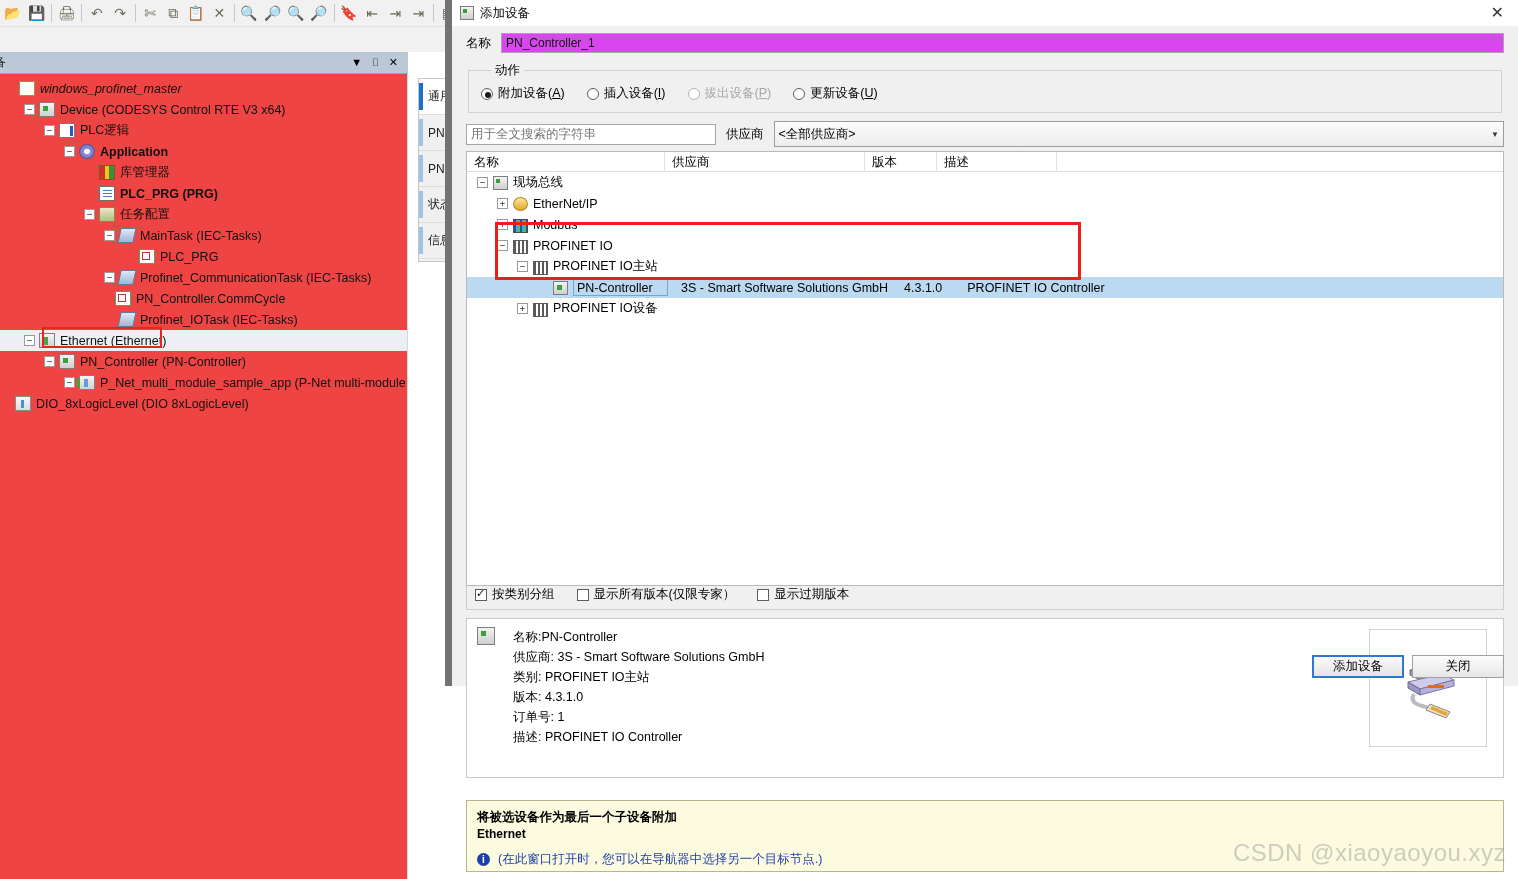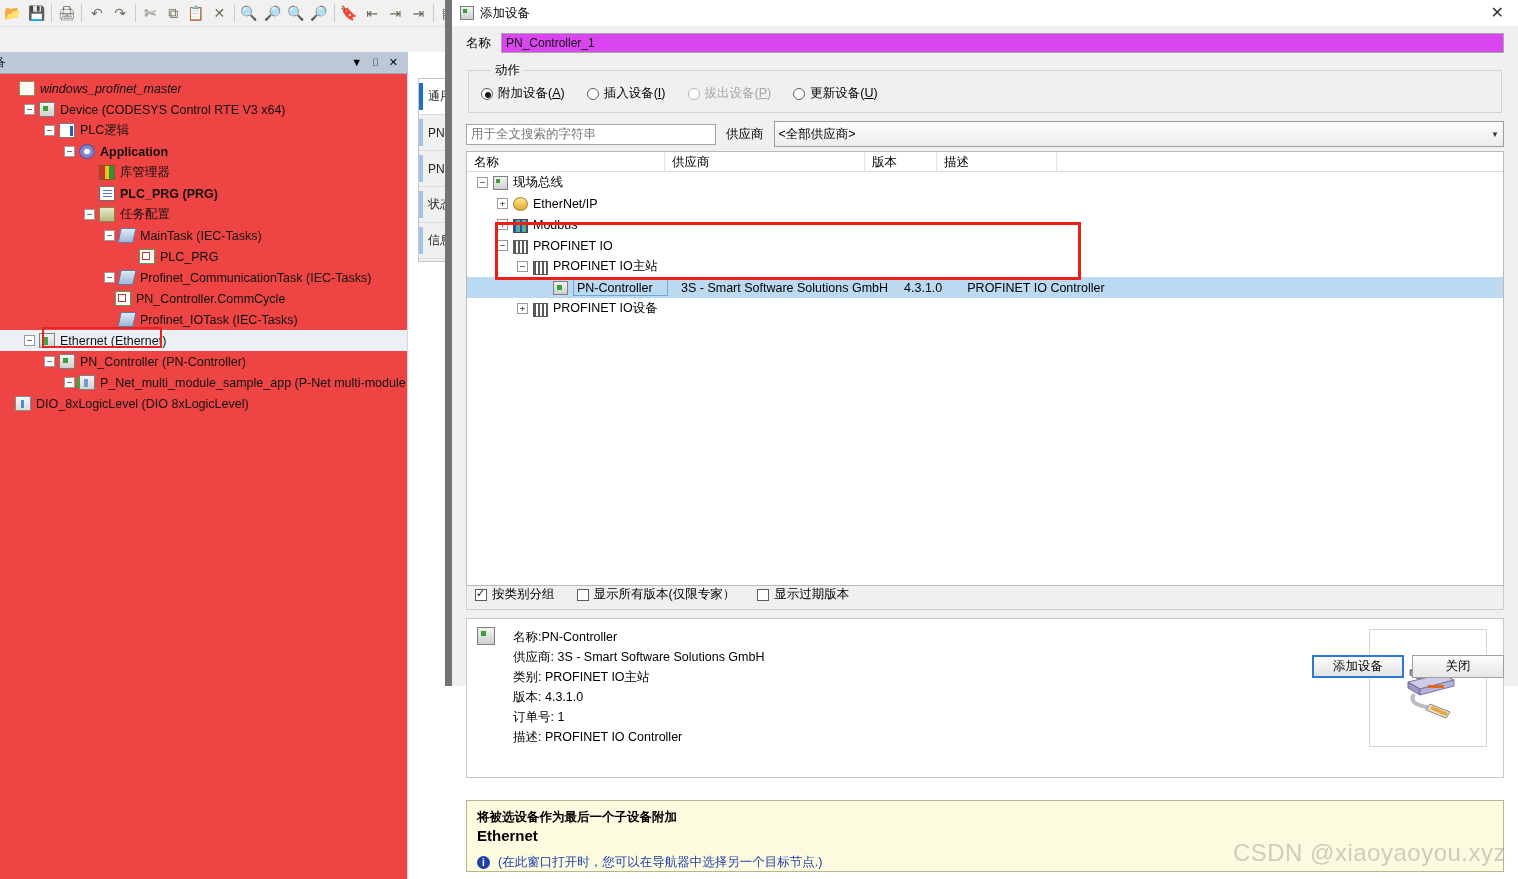--- a/index.html
+++ b/index.html
@@ -260,21 +260,21 @@
     border: 1px solid #d4d4d4; background: #fff;
     display: flex; align-items: center; justify-content: center;
   }
 
   
   .msgbox {
     margin-top: 22px; border: 1px solid #b7b78f; background: #fcfbe0;
     height: 72px; padding: 8px 10px;
   }
   .msg-t1 { font-size: 12.5px; font-weight: bold; }
-  .msg-t2 { font-size: 15px; font-weight: bold; margin-top: 1px; }
+  .msg-t2 { font-size: 12px; font-weight: bold; margin-top: 1px; }
   .msg-note { display: flex; align-items: center; gap: 8px; margin-top: 10px; }
   .msg-note .i-ico {
     width: 13px; height: 13px; border-radius: 50%; background: #1f3fa8;
     color: #fff; font-size: 10px; font-weight: bold; text-align: center;
     line-height: 13px; flex: 0 0 13px;
   }
   .msg-note .txt { color: #1f3fa8; font-size: 12.5px; }
 
   .dlg-buttons {
     position: absolute; right: 14px; bottom: 8px; display: flex; gap: 8px;

